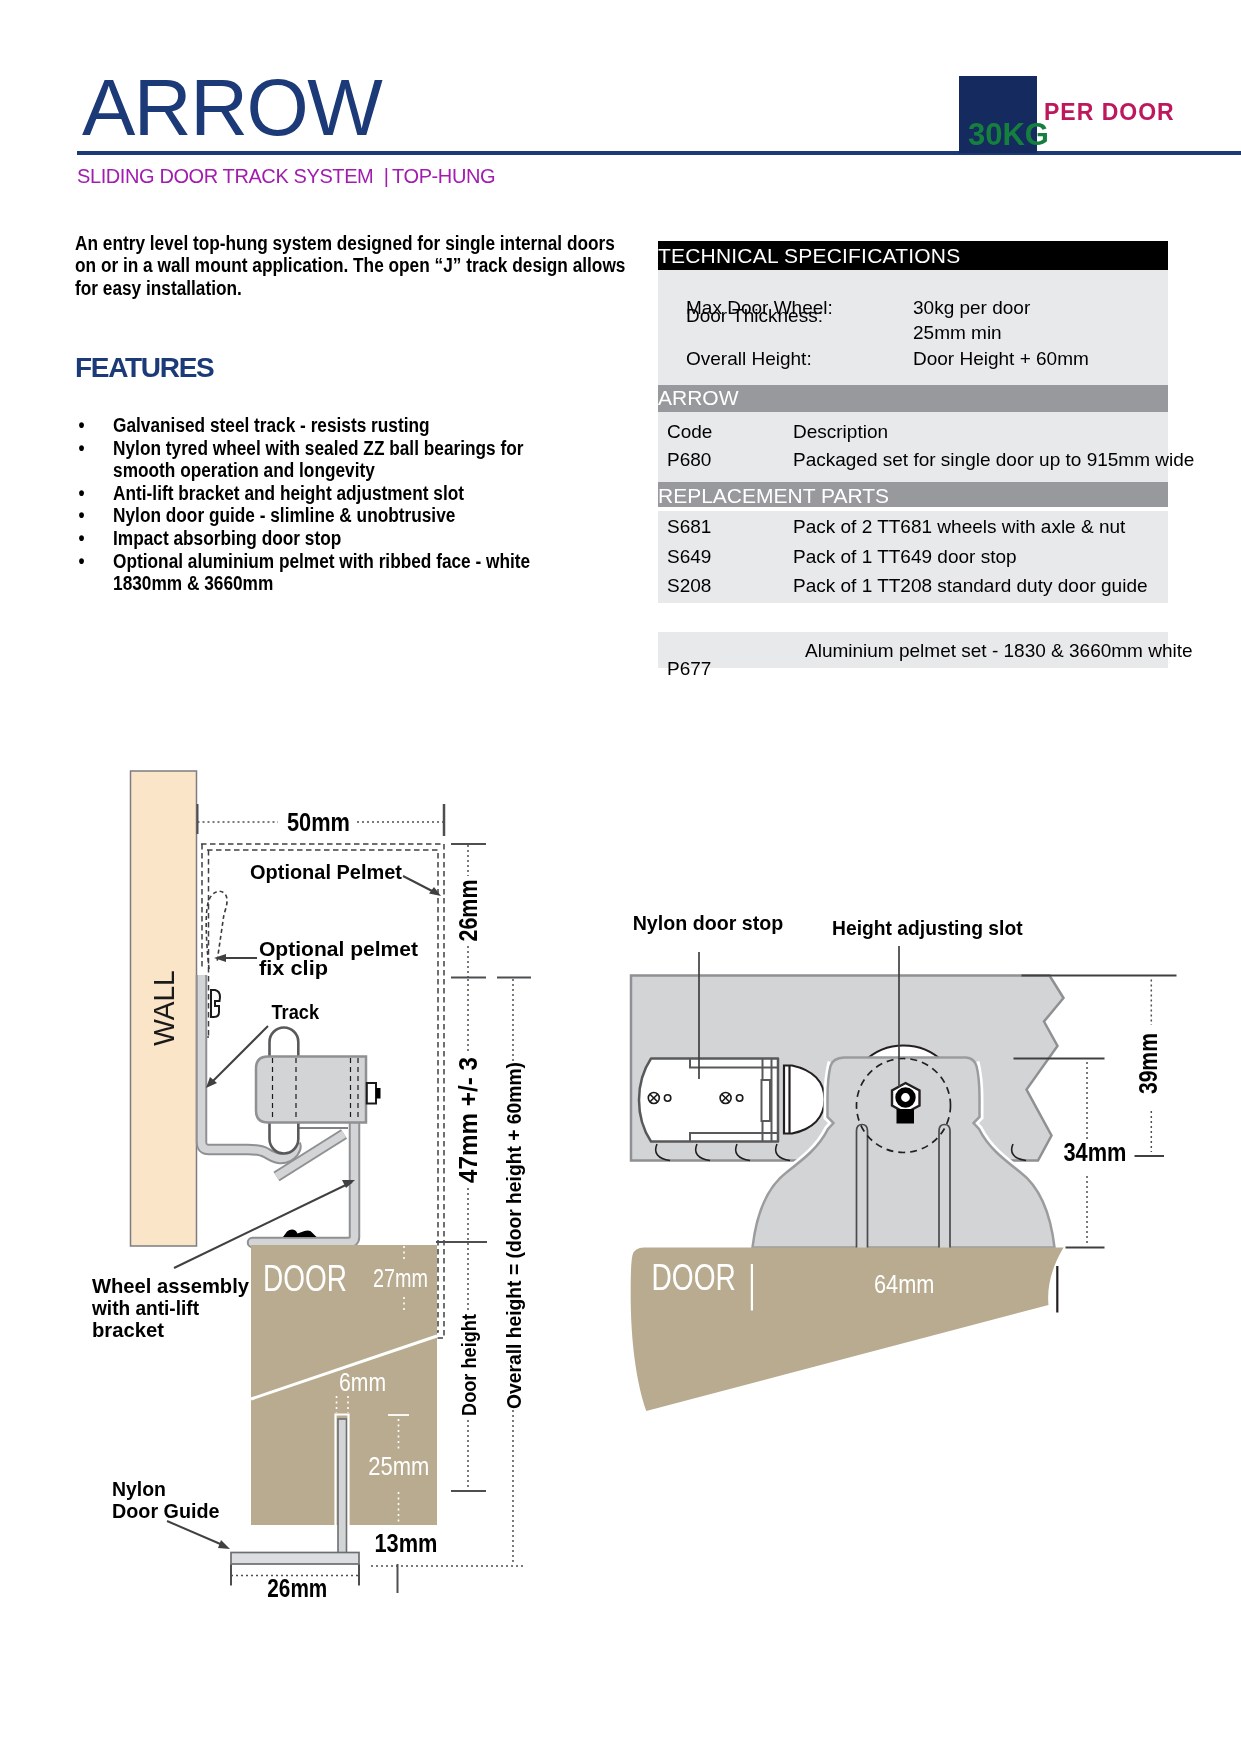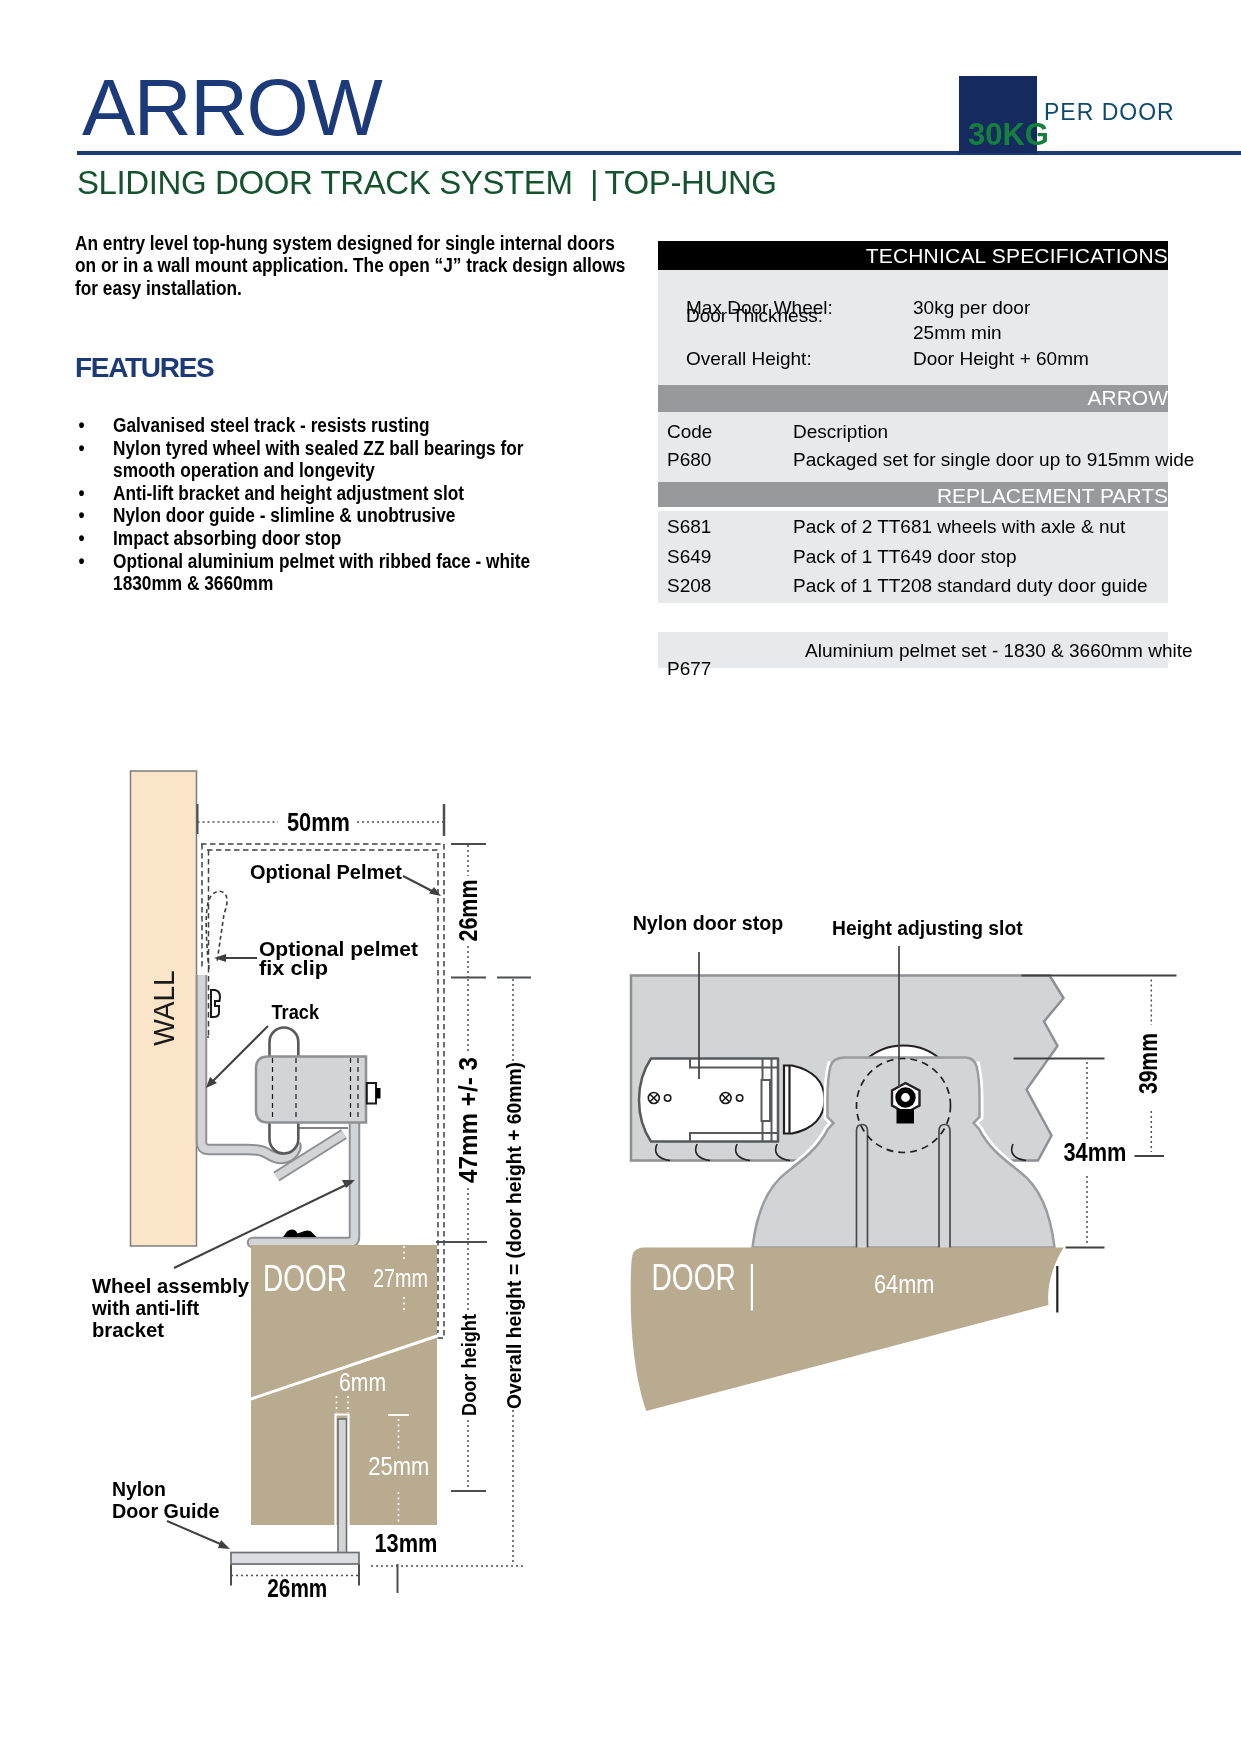--- a/index.html
+++ b/index.html
@@ -3,31 +3,31 @@
 <meta charset="utf-8">
 <style>
   html,body{margin:0;padding:0;}
   body{width:1241px;height:1754px;background:#ffffff;font-family:"Liberation Sans",sans-serif;}
   #page{position:relative;width:1241px;height:1754px;overflow:hidden;}
   .abs{position:absolute;}
   #title{left:82px;top:67.5px;font-size:80px;line-height:1;color:#1c3a78;letter-spacing:-1.5px;}
   #rule{left:77px;top:151px;width:1164px;height:4px;background:#1c3a78;}
   #badge{left:959px;top:76px;width:78px;height:77px;background:#152a5e;}
   #badgetxt{left:968px;top:119px;font-size:31px;line-height:1;color:#15803d;font-weight:bold;}
-  #perdoor{left:1044px;top:101px;font-size:23px;line-height:1;color:#0c4a6e;font-weight:normal;letter-spacing:1px;}
-  #subtitle{left:77px;top:166px;font-size:33px;line-height:1;color:#14532d;letter-spacing:-0.4px;}
+  #perdoor{left:1044px;top:101px;font-size:23px;line-height:1;color:#be185d;font-weight:bold;letter-spacing:1px;}
+  #subtitle{left:77px;top:166px;font-size:20px;line-height:1;color:#a21caf;letter-spacing:-0.4px;}
   #para{left:75px;top:231.5px;font-size:19.5px;line-height:22.6px;color:#000;font-weight:bold;transform:scaleX(0.885);transform-origin:0 0;white-space:nowrap;}
   #features{left:75px;top:354px;font-size:28px;line-height:1;color:#1c3a78;font-weight:bold;letter-spacing:-1.3px;}
   #bullets{left:75px;top:414px;font-size:19.5px;line-height:22.6px;color:#000;font-weight:bold;transform:scaleX(0.885);transform-origin:0 0;}
   #bullets table{border-collapse:collapse;font-size:19.5px;line-height:22.6px;}
   #bullets td{white-space:nowrap;padding:0;}
   #bullets td.b{width:39px;vertical-align:top;padding-left:4px;}
   
   #spec{left:658px;top:241px;width:510px;height:427px;font-size:19px;color:#000;}
-  #spec .bar{position:absolute;left:0;width:510px;color:#fff;text-align:right;}
+  #spec .bar{position:absolute;left:0;width:510px;color:#fff;text-align:left;}
   #spec .blk{background:#000;}
   #spec .gry{background:#97999c;}
   #spec .lt{position:absolute;left:0;width:510px;background:#e8e9ea;}
   #spec .row{position:absolute;white-space:nowrap;line-height:1;}
 </style>
 </head>
 <body>
 <div id="page">
   <div class="abs" id="title">ARROW</div>
   <div class="abs" id="rule"></div>

